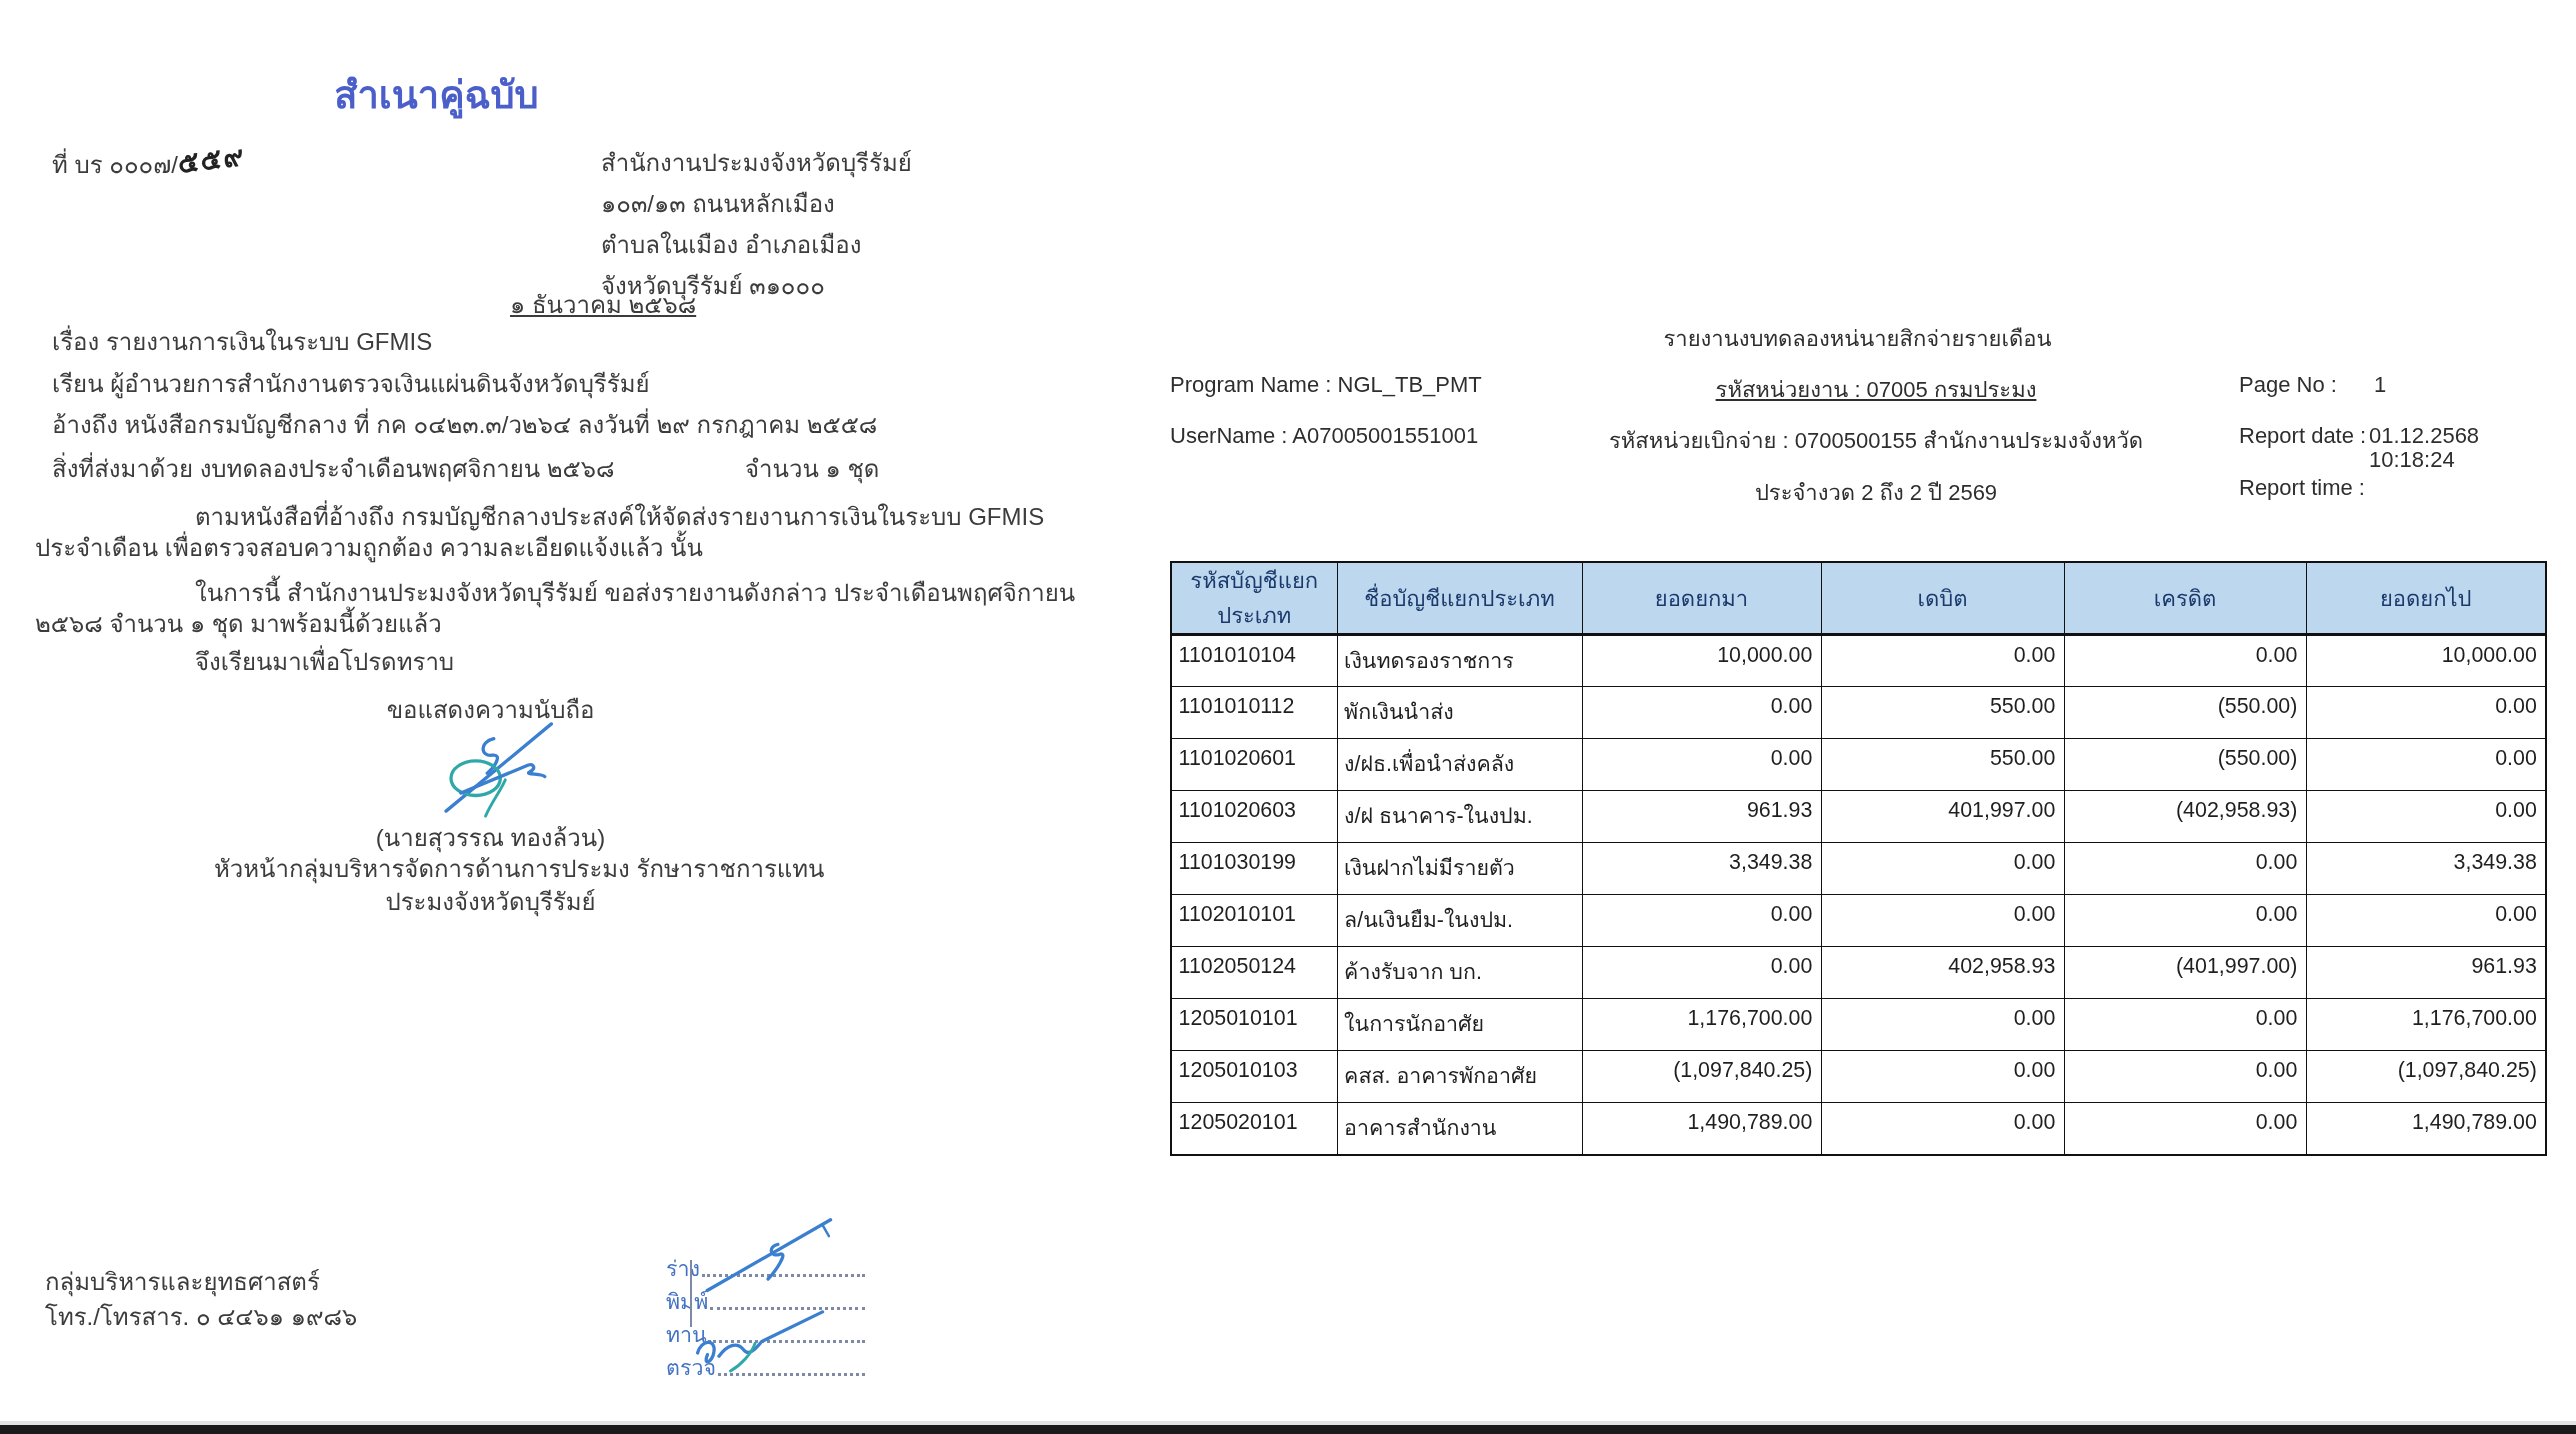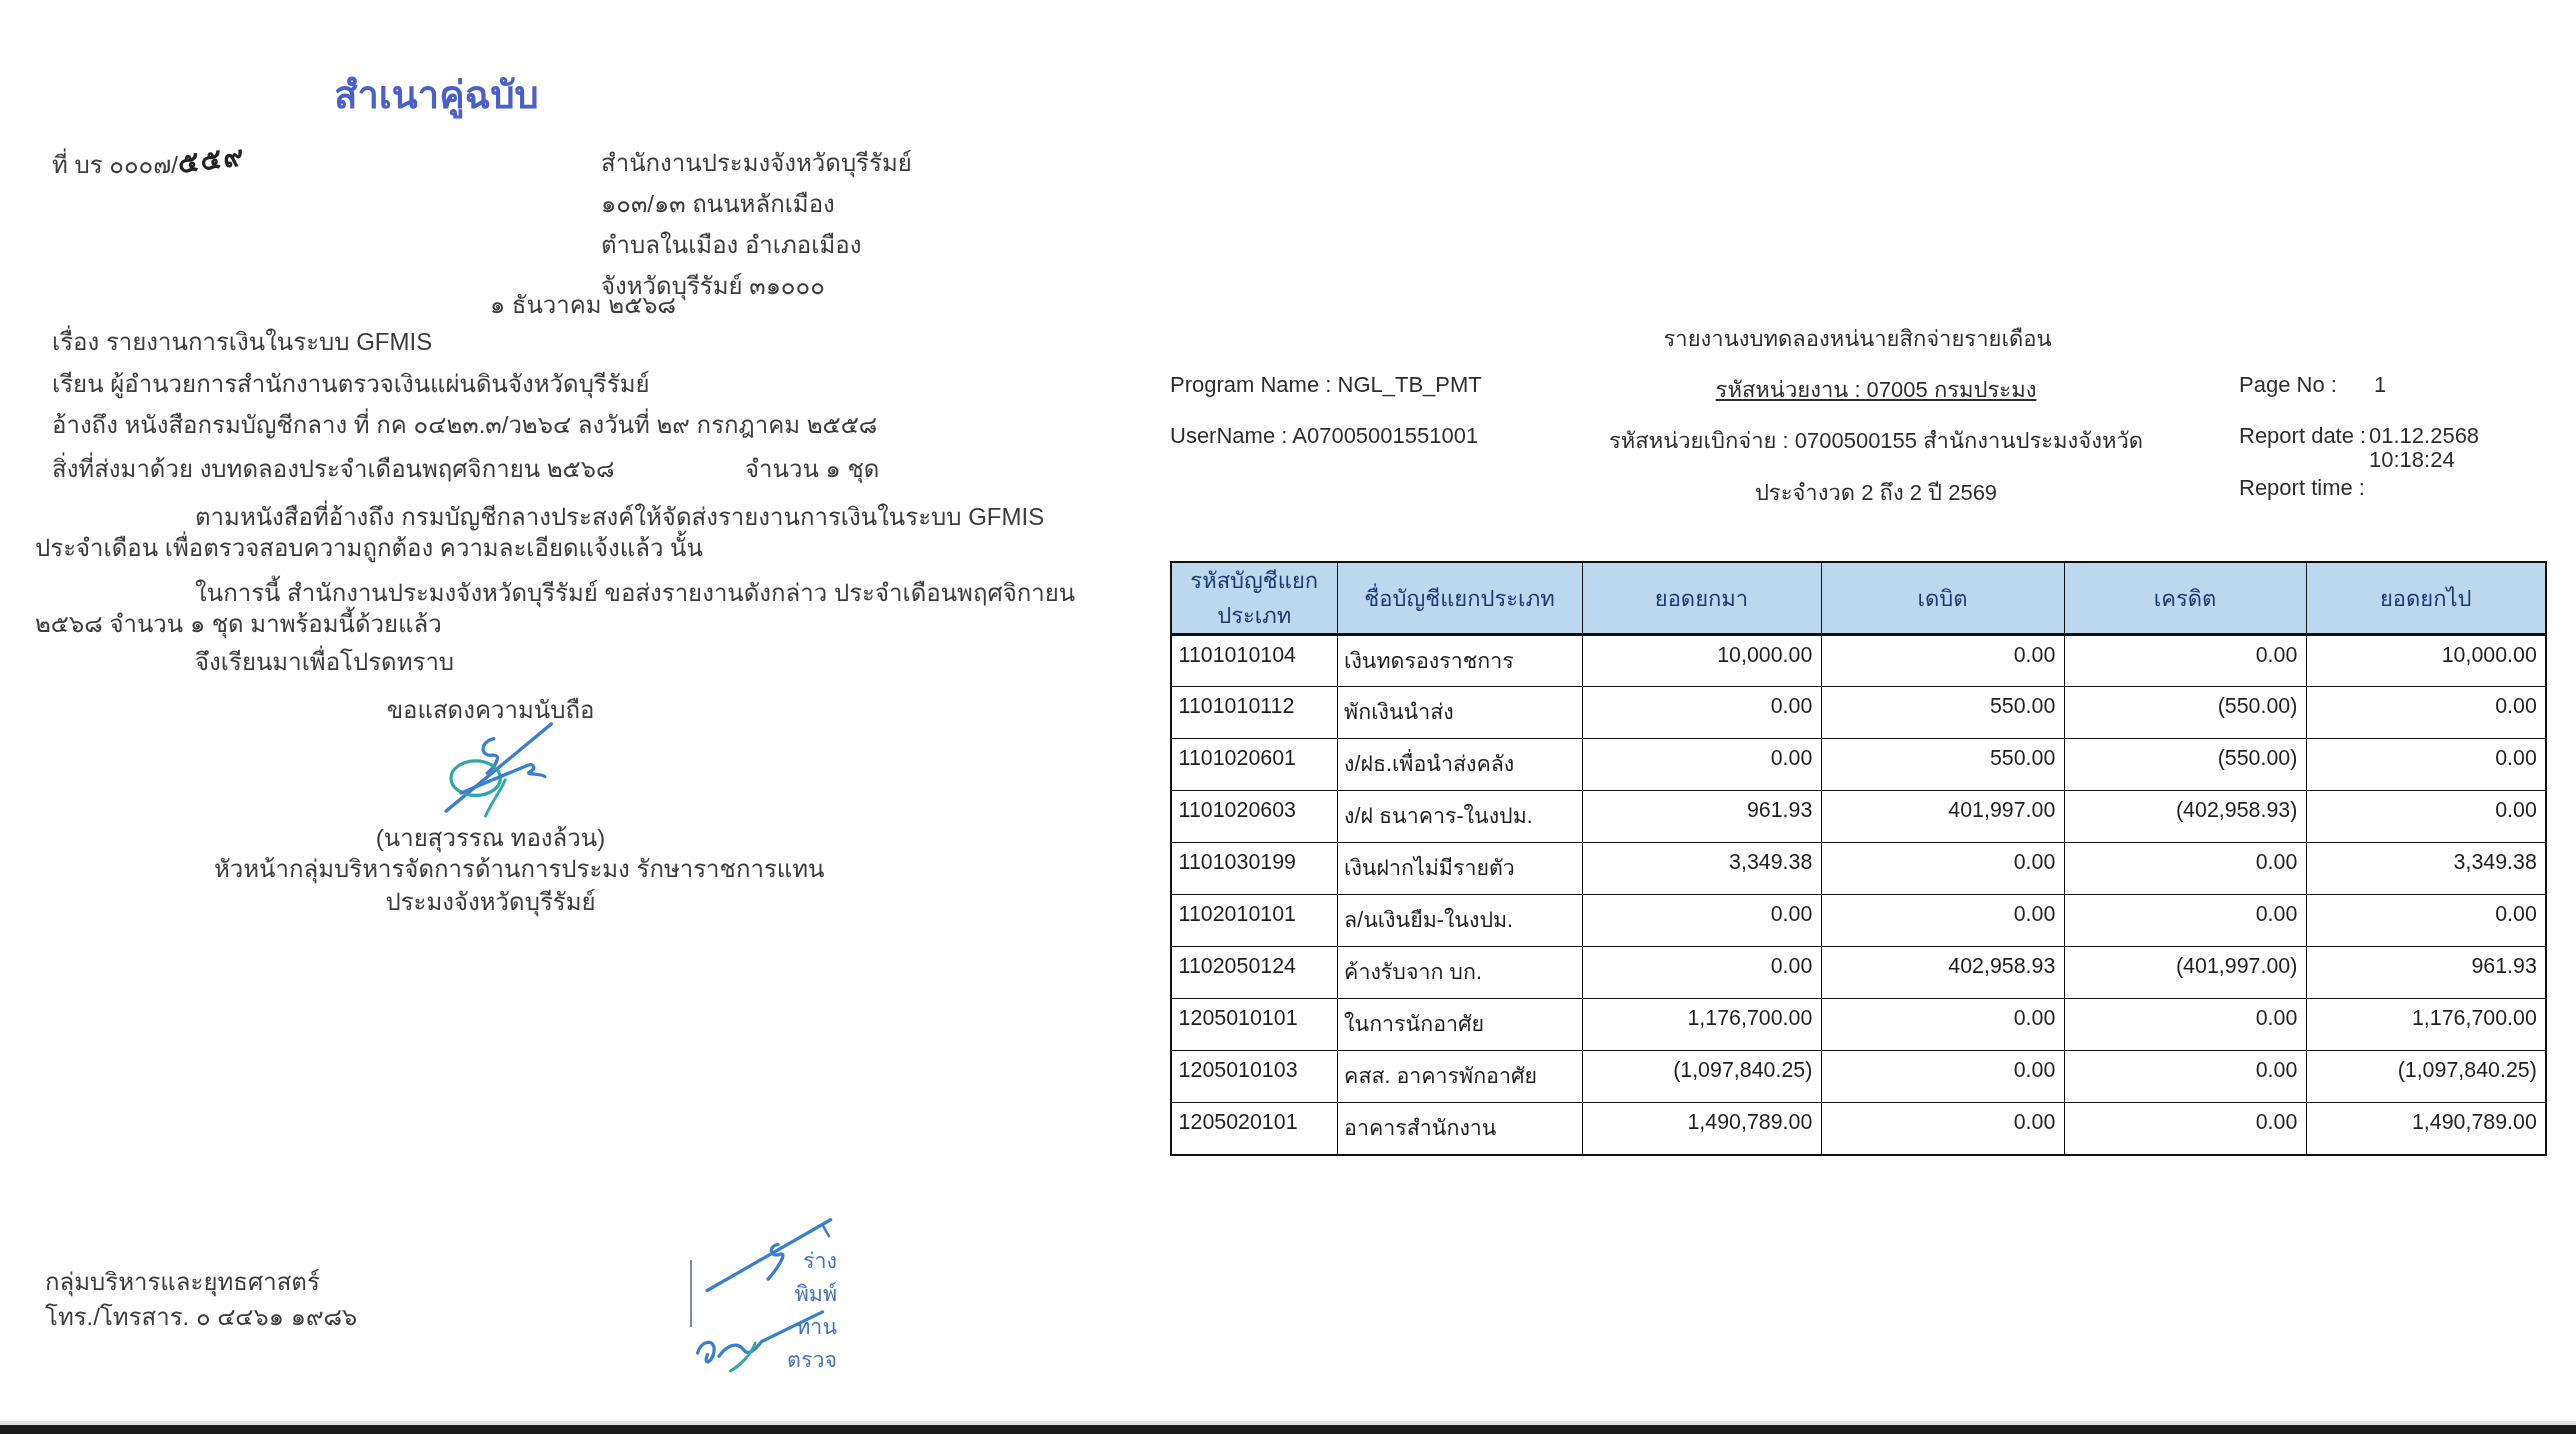--- a/index.html
+++ b/index.html
@@ -18,21 +18,21 @@
   .rpt{font-size:22px;color:#2e2e2e;white-space:nowrap;}
   
   table.tb{border-collapse:collapse;table-layout:fixed;width:1375px;border:2.5px solid #111;}
   table.tb th{background:var(--header-bg);color:var(--header-text);font-size:22px;font-weight:normal;
     border:1.6px solid #111;border-bottom:3.3px solid #111;height:54px;vertical-align:middle;text-align:center;}
   table.tb td{border:1.6px solid #111;height:52px;vertical-align:top;font-size:21.4px;color:#1f1f1f;
     padding-top:6.6px;white-space:nowrap;overflow:hidden;}
   td.txt{text-align:left;padding-left:6.6px;}
   td.num{text-align:right;padding-right:8.2px;}
   
-  .draft-row{position:absolute;left:638px;width:199px;height:31px;display:flex;align-items:flex-end;flex-direction:column;}
+  .draft-row{position:absolute;left:666px;width:199px;height:31px;display:flex;align-items:flex-end;}
   .draft-row .dlabel{font-size:21.4px;color:var(--draft-blue);line-height:1;padding-bottom:1.6px;}
   .draft-row .dleader{flex:1;border-bottom:3.3px dotted #7d89a6;margin-bottom:5px;margin-left:1.6px;}
   .bottom-strip-light{position:absolute;left:0;top:1421px;width:2576px;height:4.1px;background:#e3e3e3;}
   .bottom-strip-dark{position:absolute;left:0;top:1425px;width:2576px;height:9px;background:#1a1a1a;}
 </style>
 </head>
 <body>
 
 <div id="page">
 
@@ -42,21 +42,21 @@
     <span>ที่ บร ๐๐๐๗/</span><span class="hand">๕๕๙</span>
   </div>
 
   <div class="abs" style="left:601px;top:142px;">
       <div class="lt" style="line-height: 41px;">สำนักงานประมงจังหวัดบุรีรัมย์</div>
       <div class="lt" style="line-height: 41px;">๑๐๓/๑๓ ถนนหลักเมือง</div>
       <div class="lt" style="line-height: 41px;">ตำบลในเมือง อำเภอเมือง</div>
       <div class="lt" style="line-height: 41px;">จังหวัดบุรีรัมย์ ๓๑๐๐๐</div>
     </div>
 
-  <div class="abs lt" style="left:480px;top:290px;width:206px;text-align:center;">๑  ธันวาคม  ๒๕๖๘</div>
+  <div class="abs lt" style="left:510px;top:290px;width:206px;text-align:left;text-decoration:underline;">๑  ธันวาคม  ๒๕๖๘</div>
 
   <div class="abs lt" style="left:52px;top:327px;text-align:center;">เรื่อง  รายงานการเงินในระบบ GFMIS</div>
   <div class="abs lt" style="left:52px;top:369px;">เรียน  ผู้อำนวยการสำนักงานตรวจเงินแผ่นดินจังหวัดบุรีรัมย์</div>
   <div class="abs lt" style="left:52px;top:410px;">อ้างถึง  หนังสือกรมบัญชีกลาง ที่ กค ๐๔๒๓.๓/ว๒๖๔ ลงวันที่ ๒๙ กรกฎาคม ๒๕๕๘</div>
   <div class="abs lt" style="left:52px;top:454px;">สิ่งที่ส่งมาด้วย  งบทดลองประจำเดือนพฤศจิกายน ๒๕๖๘</div>
   <div class="abs lt" style="left:745px;top:454px;">จำนวน ๑ ชุด</div>
 
   <div class="abs lt" style="left:195px;top:502px;">ตามหนังสือที่อ้างถึง  กรมบัญชีกลางประสงค์ให้จัดส่งรายงานการเงินในระบบ  GFMIS</div>
   <div class="abs lt" style="left:35px;top:533px;">ประจำเดือน เพื่อตรวจสอบความถูกต้อง ความละเอียดแจ้งแล้ว นั้น</div>
   <div class="abs lt" style="left:195px;top:578px;">ในการนี้ สำนักงานประมงจังหวัดบุรีรัมย์ ขอส่งรายงานดังกล่าว ประจำเดือนพฤศจิกายน</div>

